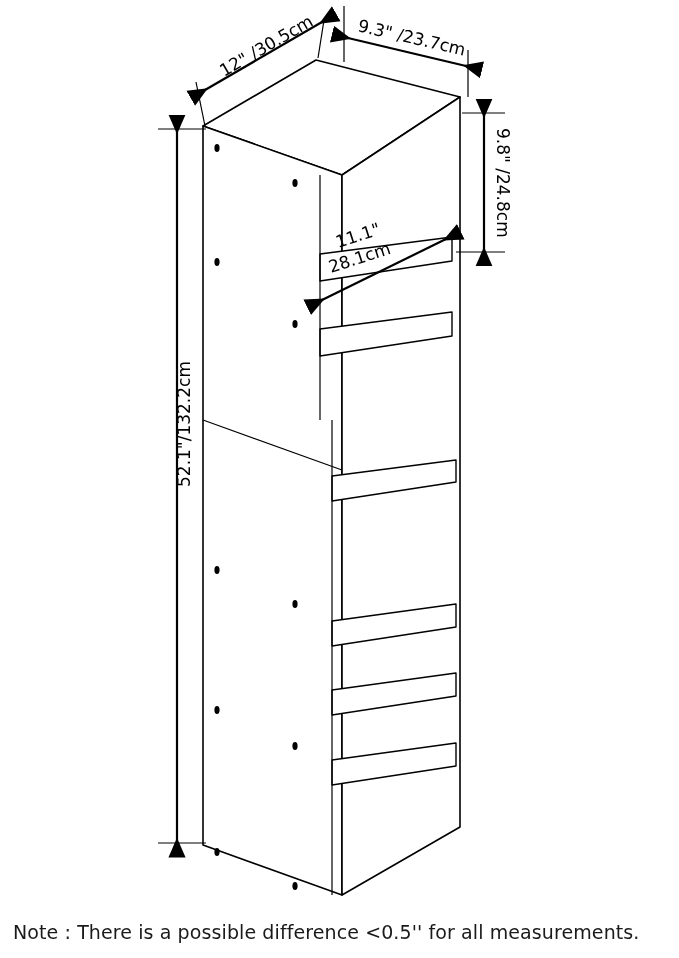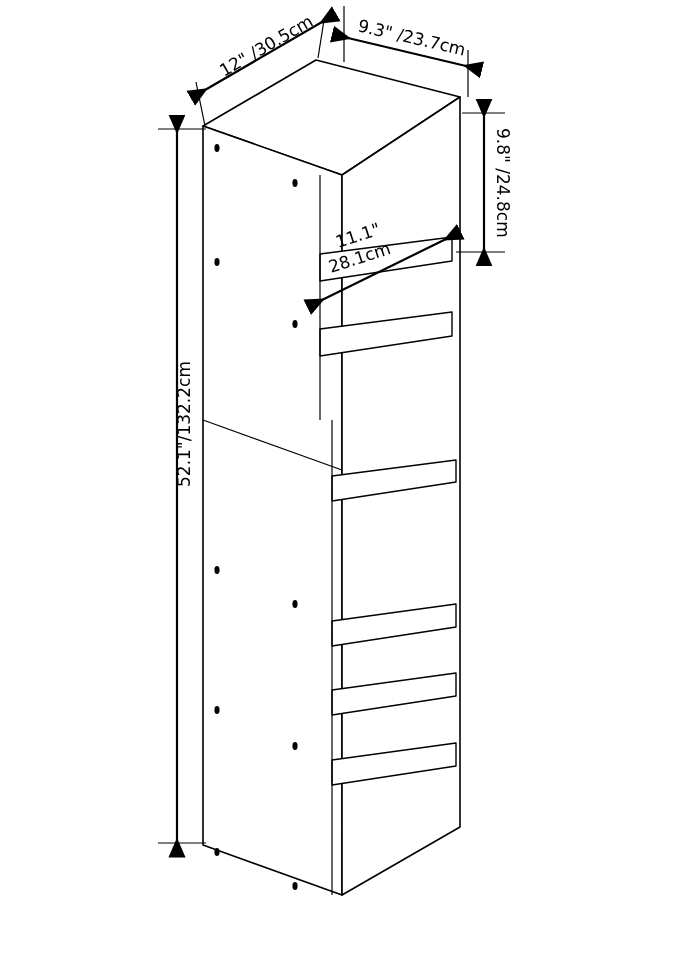--- a/index.html
+++ b/index.html
@@ -130,13 +130,14 @@
 
     <g>
       <line x1="158" y1="129" x2="206" y2="129" stroke="#000000" stroke-width="1.2"></line>
       <line x1="158" y1="843" x2="206" y2="843" stroke="#000000" stroke-width="1.2"></line>
       <line x1="177" y1="131" x2="177" y2="841" stroke="#000000" stroke-width="2.2" marker-start="url(#arrowStart)" marker-end="url(#arrowEnd)"></line>
       <text class="dim-text" x="190" y="424" transform="rotate(-90 190 424)" text-anchor="middle">52.1"/132.2cm</text>
     </g>
 
   </svg>
 
+  <div class="note-text">Note : There is a possible difference &lt;0.5'' for all measurements.</div>
 </div>
 
 </body></html>

